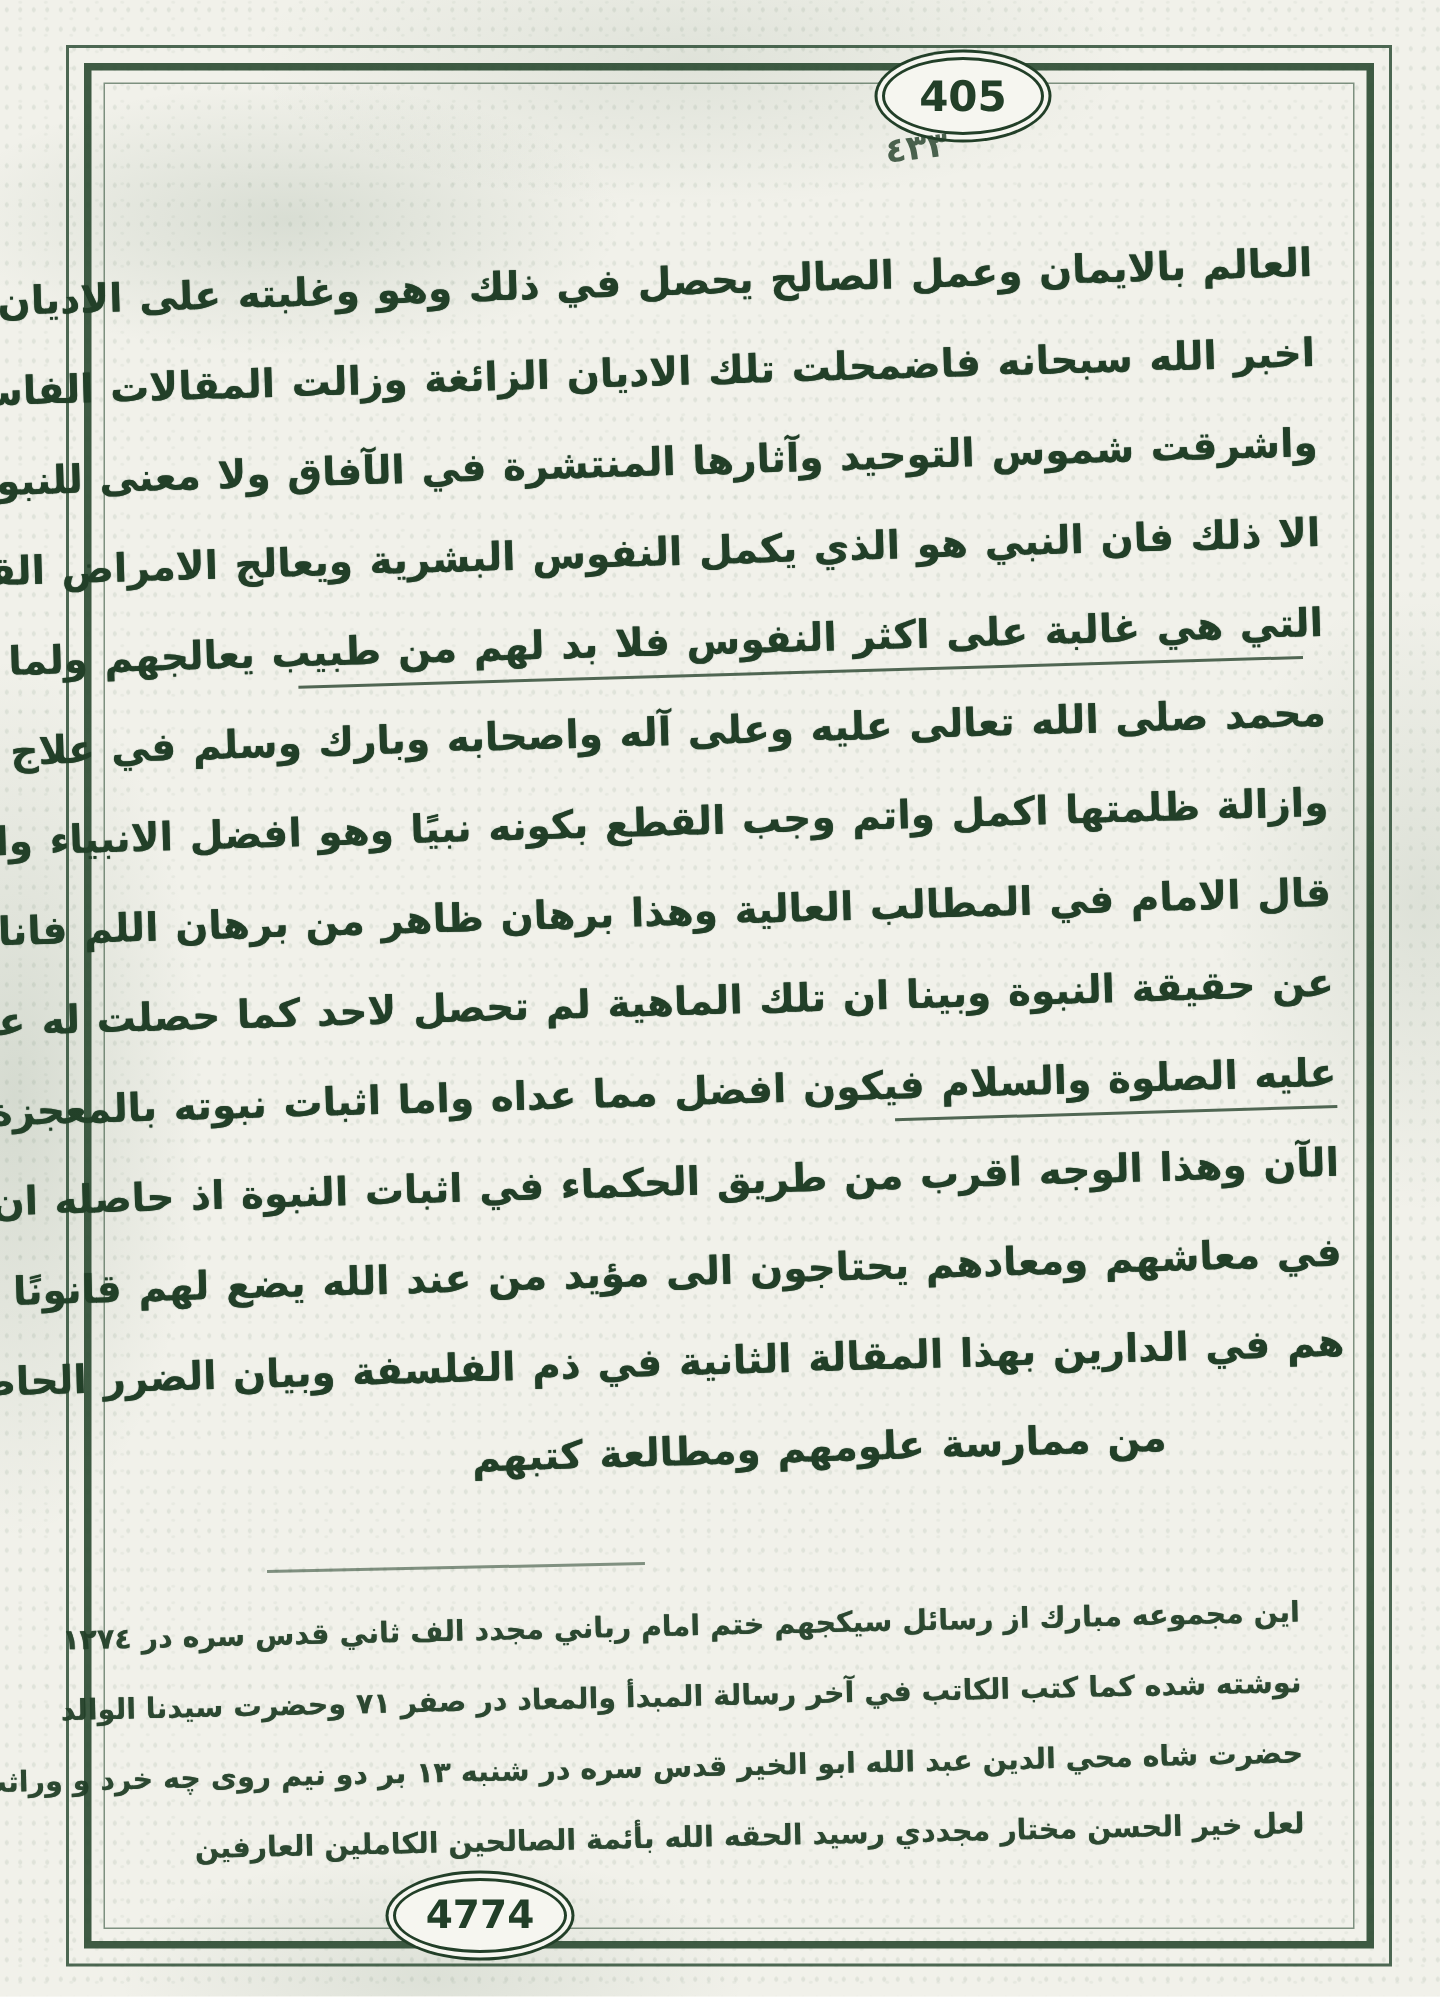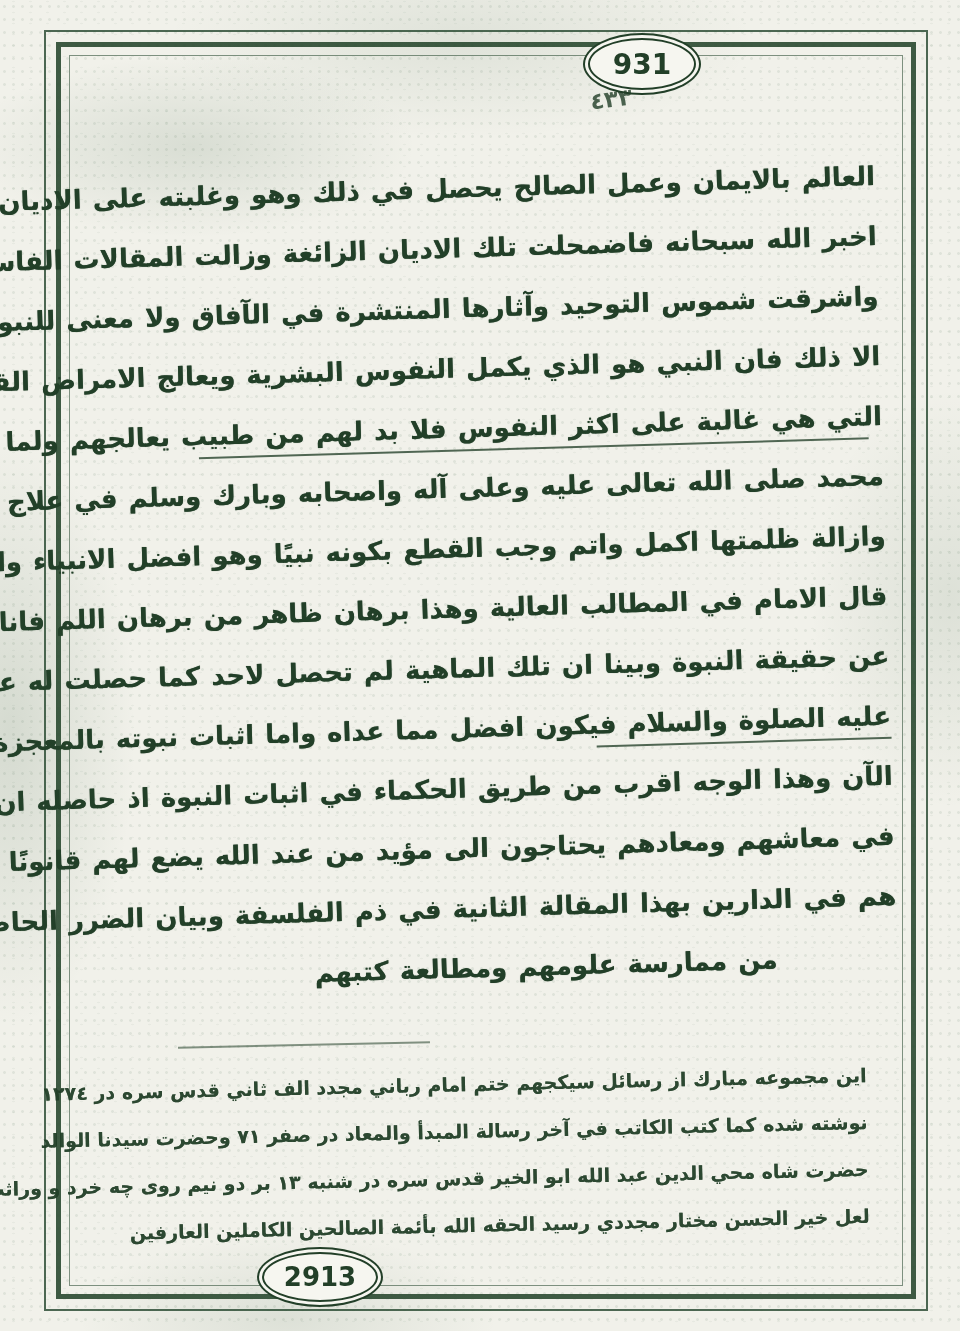--- a/index.html
+++ b/index.html
@@ -80,21 +80,21 @@
 
 <div class="page">
 
   <div class="smudges"></div>
 
   <div class="frame outer"></div>
   <div class="frame mid"></div>
   <div class="frame inner"></div>
 
   <div class="cartouche top">
-    <span>931</span>
+    <span>405</span>
   </div>
 
   <div class="header-mark">٤٣٣</div>
 
   <div class="textblock">
     <div class="line">العالم بالايمان وعمل الصالح يحصل في ذلك وهو وغلبته على الاديان كلها كما</div>
     <div class="line">اخبر الله سبحانه فاضمحلت تلك الاديان الزائغة وزالت المقالات الفاسدة</div>
     <div class="line">واشرقت شموس التوحيد وآثارها المنتشرة في الآفاق ولا معنى للنبوة</div>
     <div class="line">الا ذلك فان النبي هو الذي يكمل النفوس البشرية ويعالج الامراض القلبية</div>
     <div class="line">
@@ -118,18 +118,18 @@
   <div class="footnote-sep"></div>
 
   <div class="footnotes">
     <div class="fline">اين مجموعه مبارك از رسائل سيكجهم ختم امام رباني مجدد الف ثاني قدس سره در ١٢٧٤</div>
     <div class="fline">نوشته شده كما كتب الكاتب في آخر رسالة المبدأ والمعاد در صفر ٧١ وحضرت سيدنا الوالد</div>
     <div class="fline">حضرت شاه محي الدين عبد الله ابو الخير قدس سره در شنبه ١٣ بر دو نيم روى چه خرد و وراثت بيان</div>
     <div class="fline">لعل خير الحسن مختار مجددي رسيد الحقه الله بأئمة الصالحين الكاملين العارفين</div>
   </div>
 
   <div class="cartouche bottom">
-    <span>2913</span>
+    <span>4774</span>
   </div>
 
   <div class="texture"></div>
 
 </div>
 
 </body></html>

